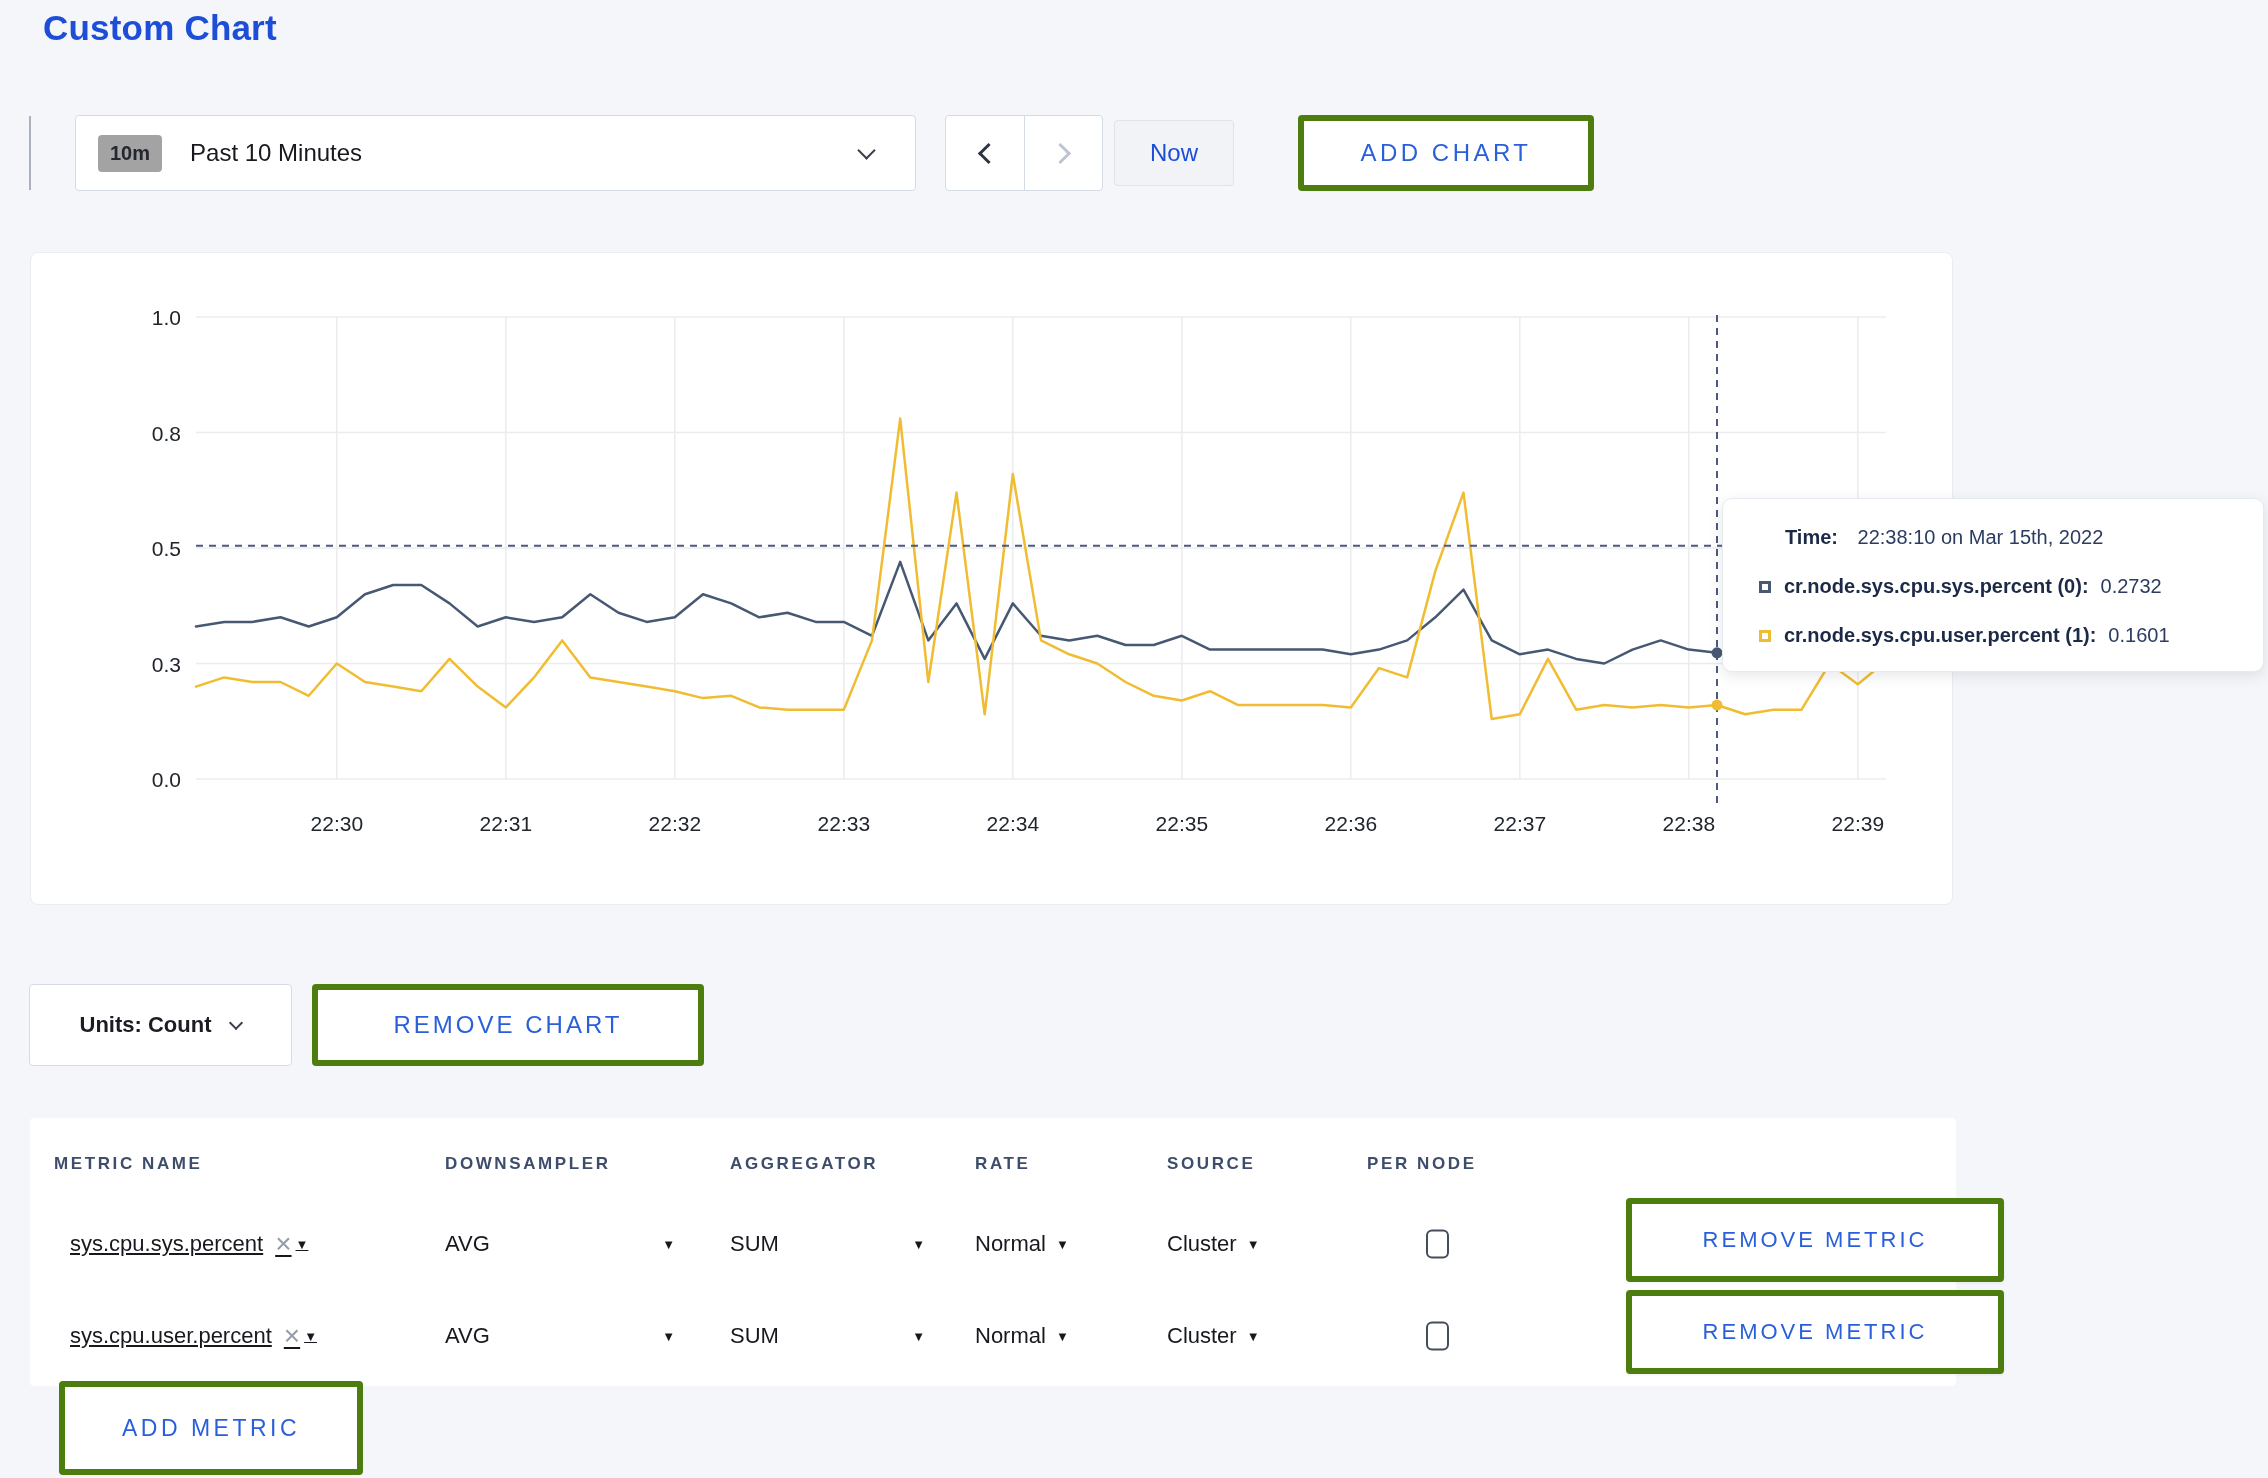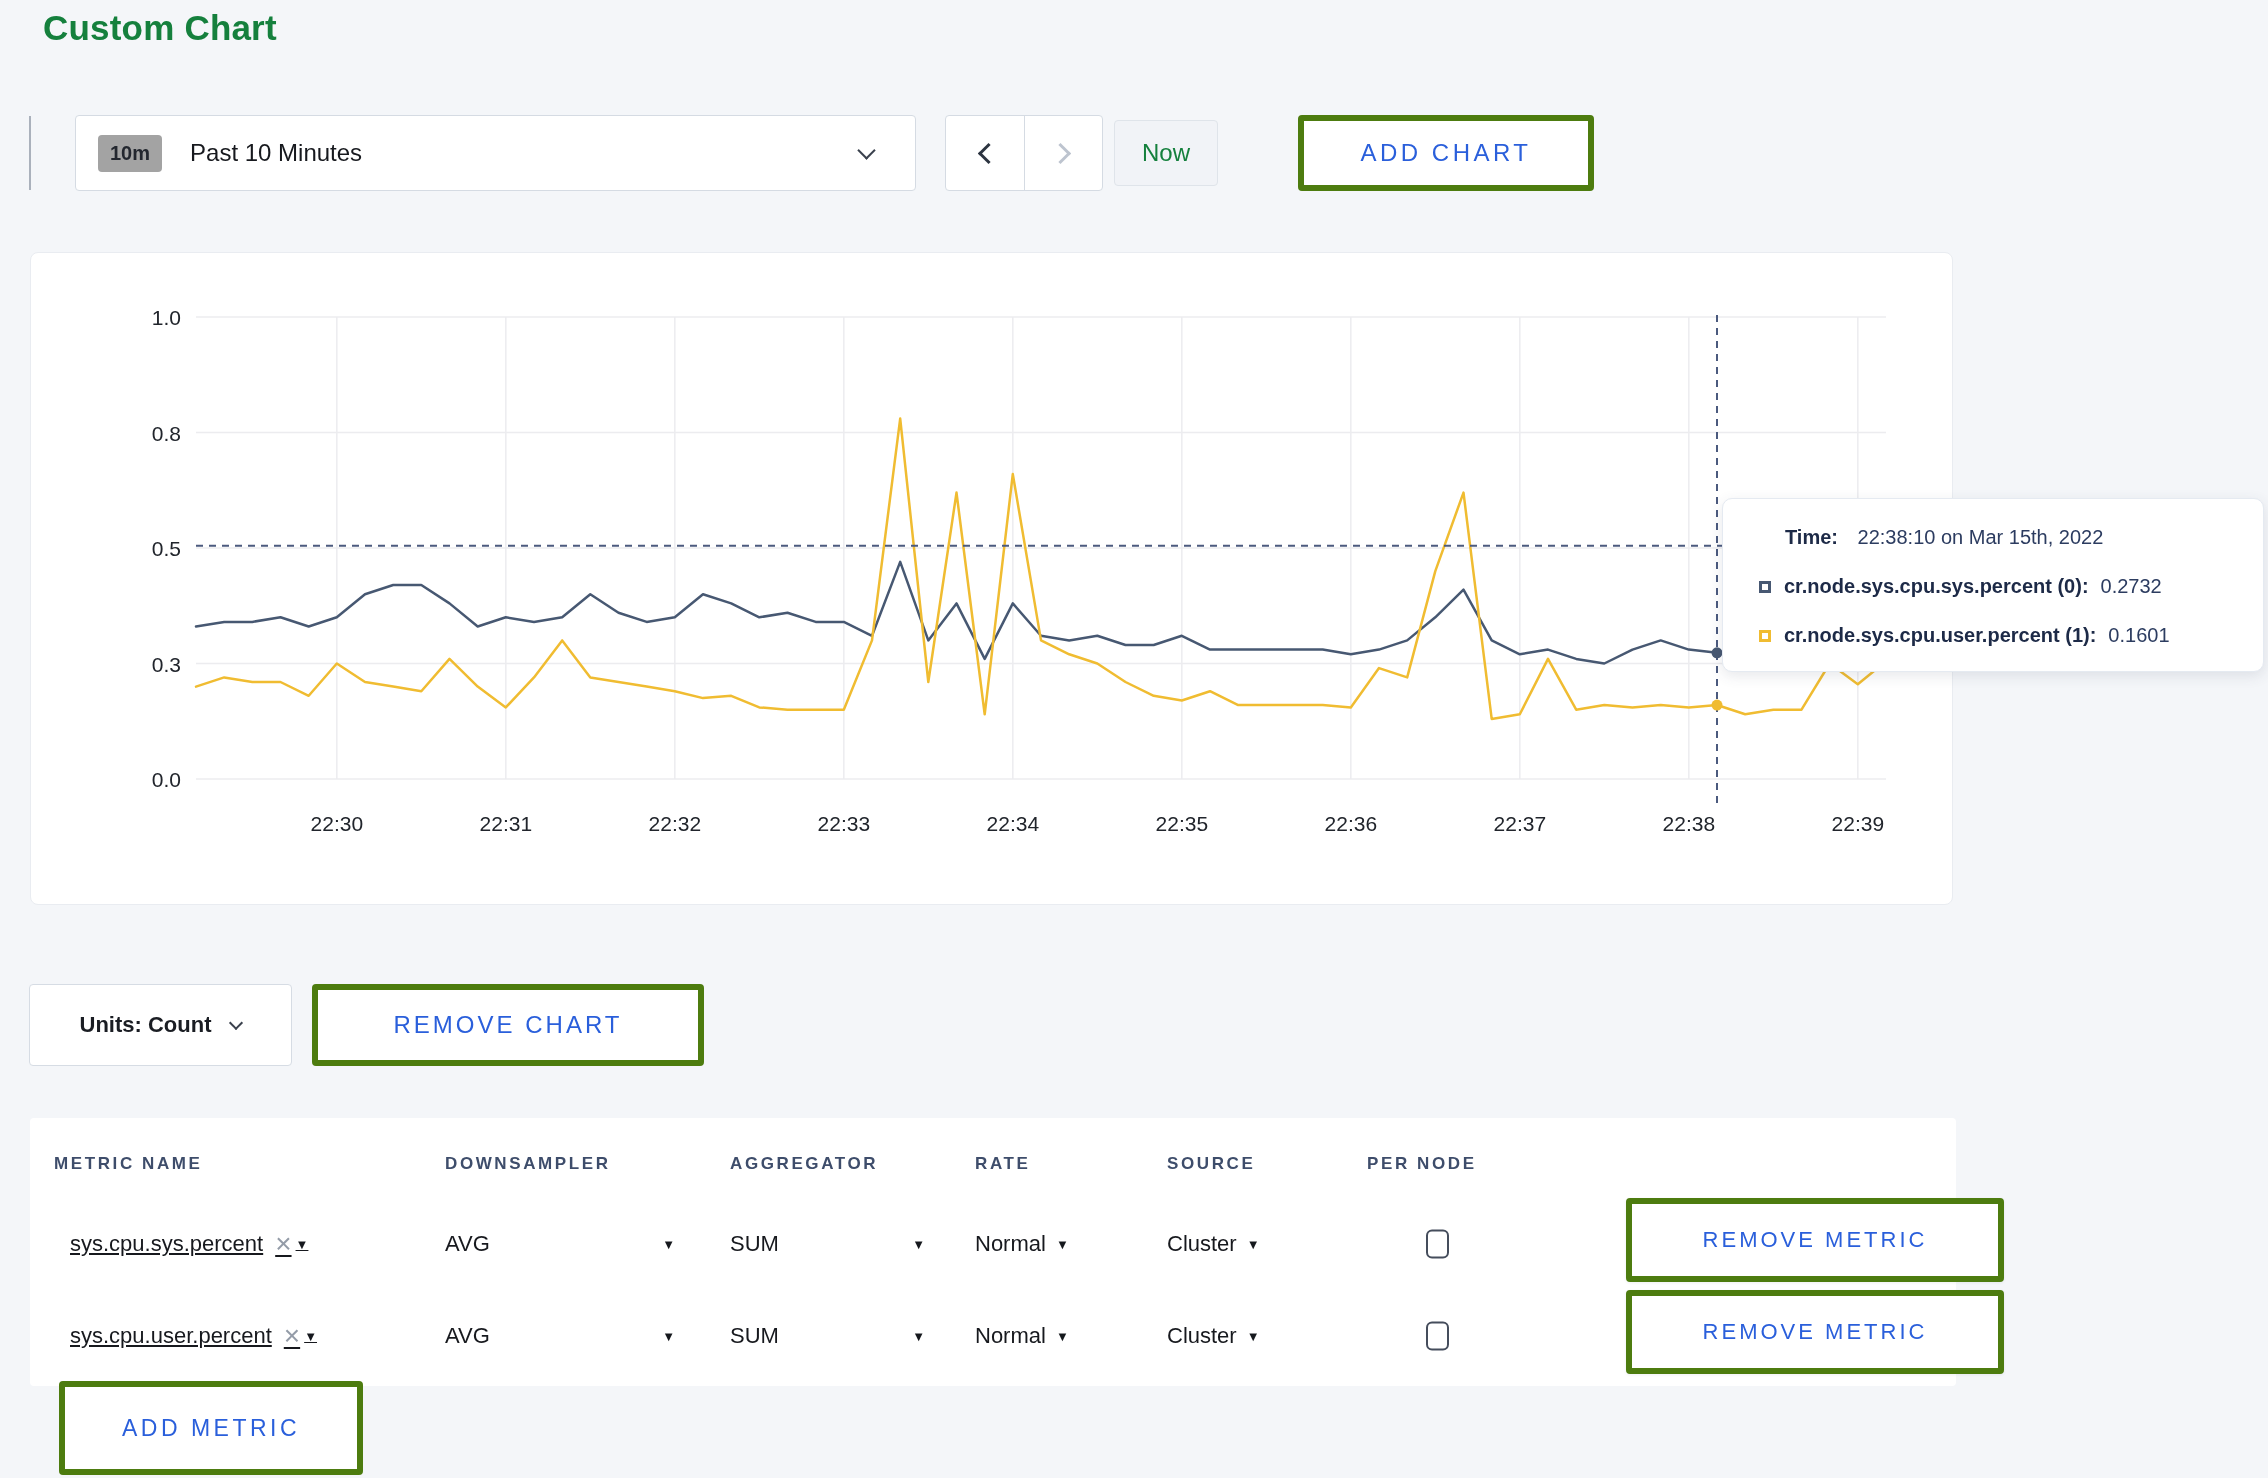--- a/index.html
+++ b/index.html
@@ -4,21 +4,21 @@
 <style>
   * { margin:0; padding:0; box-sizing:border-box; }
   html,body { width:2268px; height:1478px; }
   body {
     position:relative; background:#f4f6f9;
     font-family:"Liberation Sans", sans-serif; color:#17191e; overflow:hidden;
   }
   .abs { position:absolute; }
 
   
-  .page-title { left:43px; top:8px; font-size:35px; font-weight:600; color:#15803d; letter-spacing:.2px; }
+  .page-title { left:43px; top:8px; font-size:35px; font-weight:600; color:#1d4ed8; letter-spacing:.2px; }
 
   
   .toolbar-divider { left:29px; top:116px; width:2px; height:74px; background:#aab1bc; }
   .time-select {
     left:75px; top:115px; width:841px; height:76px; background:#fff;
     border:1px solid #d5dbe3; border-radius:4px; display:flex; align-items:center; cursor:pointer;
   }
   .time-badge {
     margin-left:22px; padding:7px 12px; background:#a3a3a3; border-radius:4px;
     font-size:20px; font-weight:700; color:#23272f;
@@ -30,22 +30,22 @@
   }
   .arrow-group {
     left:945px; top:115px; width:158px; height:76px; background:#fff;
     border:1px solid #d5dbe3; border-radius:4px; display:flex;
   }
   .arrow-cell { width:50%; display:flex; align-items:center; justify-content:center; cursor:pointer; }
   .arrow-cell + .arrow-cell { border-left:1px solid #d5dbe3; }
   .arrow-left  { width:15px; height:15px; border-left:3px solid #2c3440; border-bottom:3px solid #2c3440; transform:rotate(45deg); margin-left:6px; }
   .arrow-right { width:15px; height:15px; border-right:3px solid #bdc4cf; border-top:3px solid #bdc4cf; transform:rotate(45deg); margin-right:6px; }
   .now-btn {
-    left:1114px; top:120px; width:104px; height:66px; background:#f1f3f7;
-    border:1px solid #dfe4ea; border-radius:4px; font-size:24px; color:#15803d;
+    left:1114px; top:120px; width:120px; height:66px; background:#f1f3f7;
+    border:1px solid #dfe4ea; border-radius:4px; font-size:24px; color:#1d4ed8;
     display:flex; align-items:center; justify-content:center;
   }
   .btn-blue {
     background:#fff; border:6px solid #4d7c0f; border-radius:4px; color:#2a5fdb;
     display:flex; align-items:center; justify-content:center; cursor:pointer;
     letter-spacing:3.5px; font-weight:500;
   }
   .add-chart-btn { left:1298px; top:115px; width:296px; height:76px; font-size:24px; }
 
   

